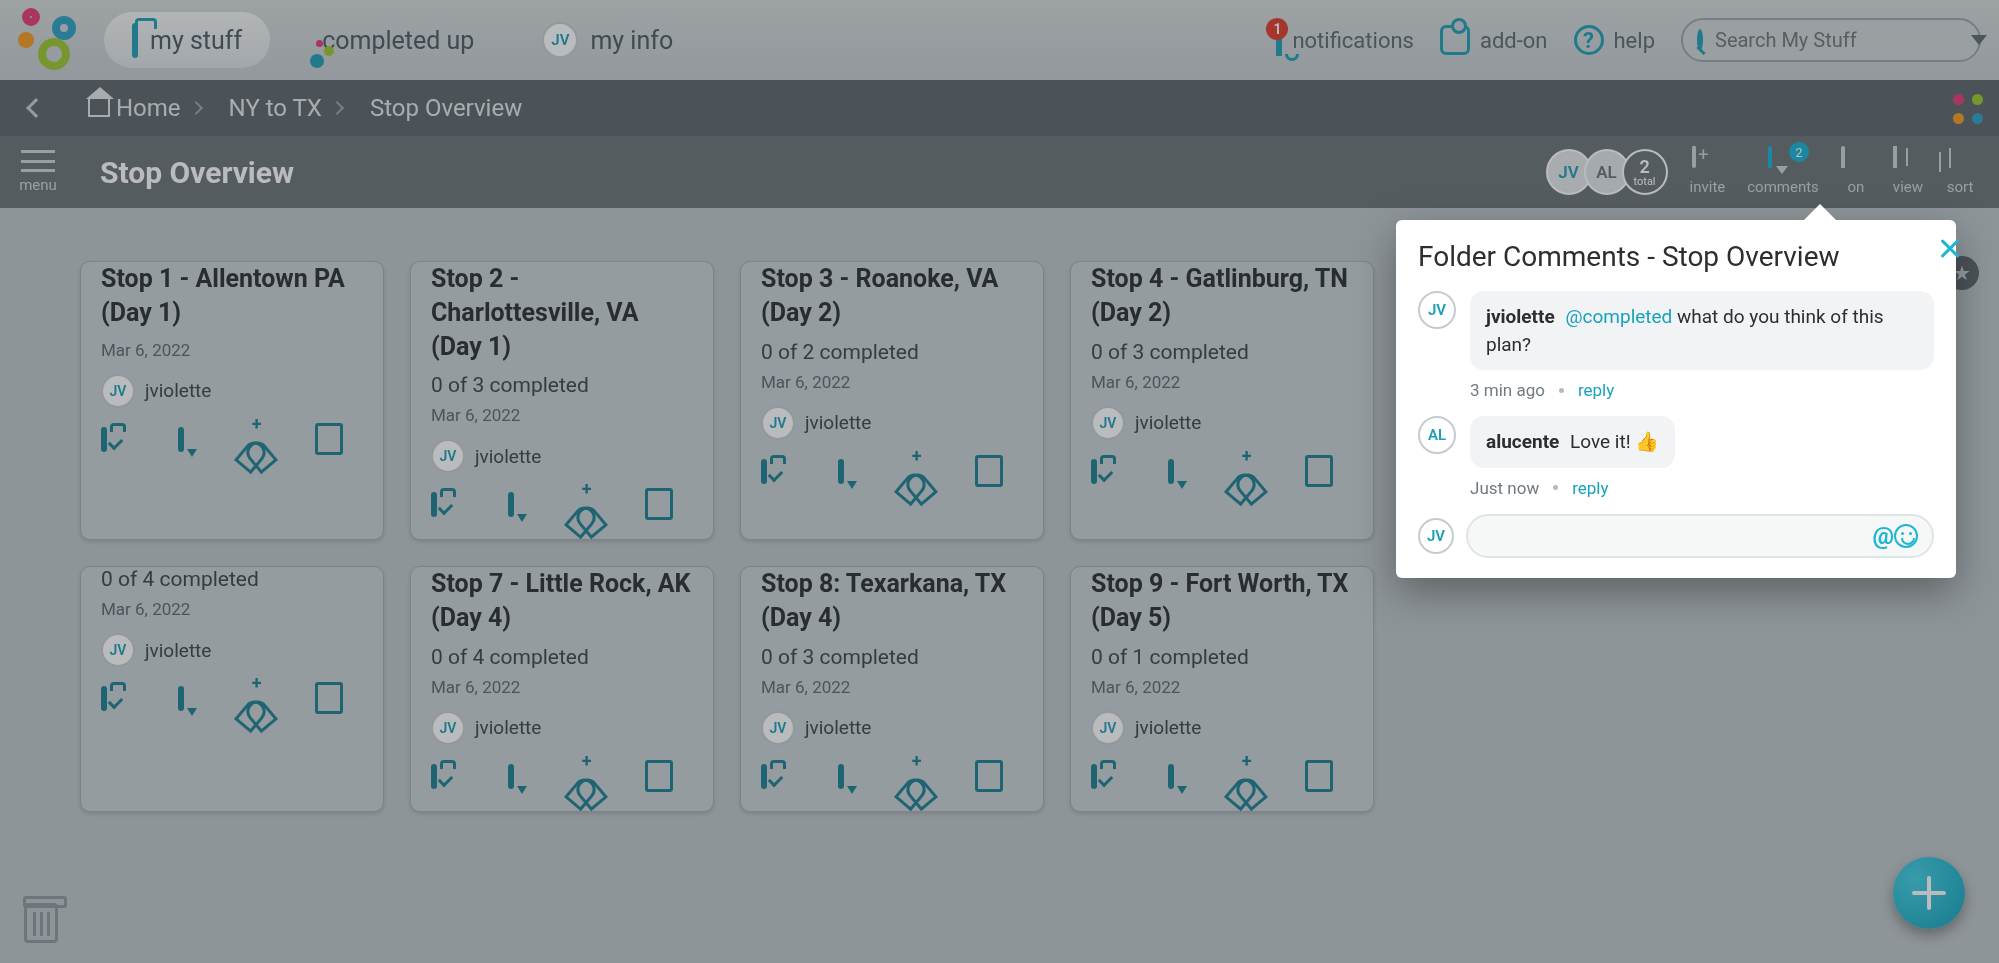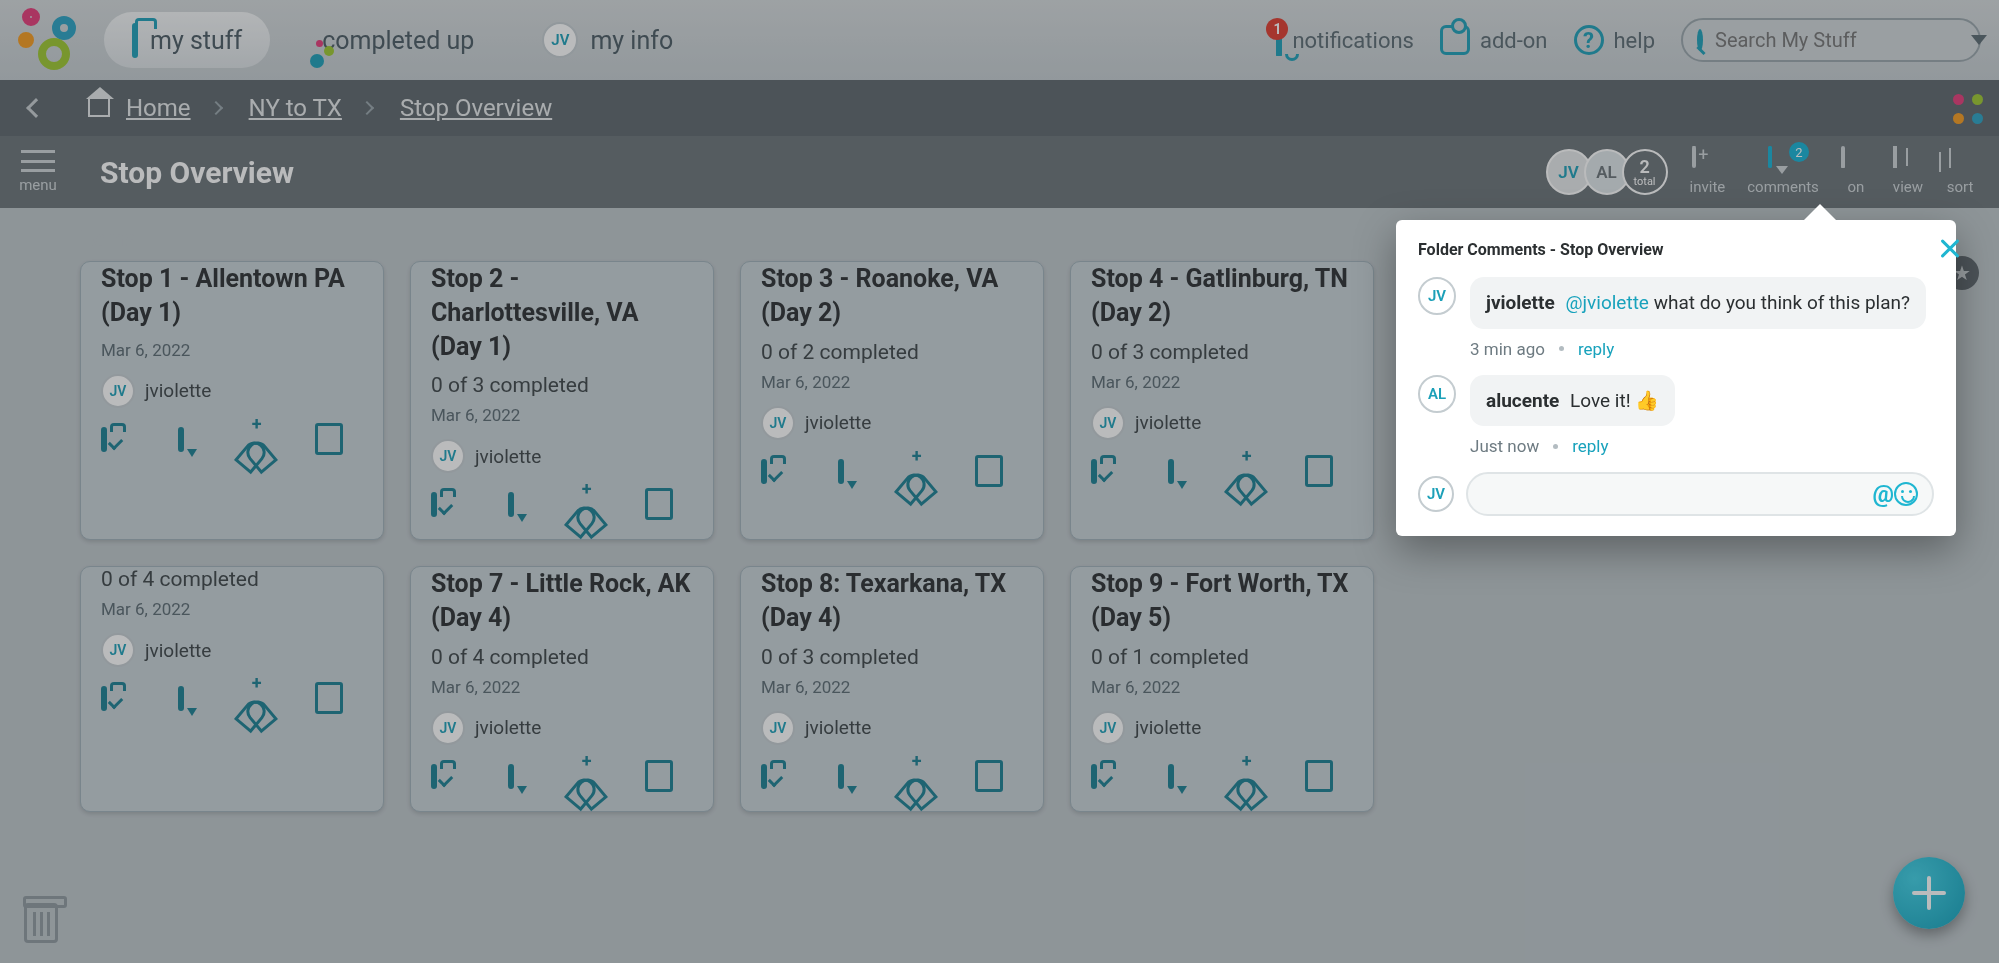--- a/index.html
+++ b/index.html
@@ -55,21 +55,21 @@
   .search-wrap{display:flex;align-items:center;width:300px;height:44px;border:2px solid #9aa6ac;border-radius:22px;padding:0 14px;background:#d0d6d9;}
   .search-wrap .mag{width:22px;height:22px;border:3px solid #1ca0b8;border-radius:50%;position:relative;margin-right:10px;}
   .search-wrap .mag::after{content:"";position:absolute;width:10px;height:3px;background:#1ca0b8;transform:rotate(45deg);bottom:-4px;right:-6px;}
   .search-wrap input{flex:1;border:none;background:transparent;font-size:20px;color:#5b6a72;outline:none;}
   .search-wrap .dd{width:0;height:0;border-left:8px solid transparent;border-right:8px solid transparent;border-top:10px solid #5b6a72;}
 
   
   .crumb-bar{height:56px;background:#5d666c;display:flex;align-items:center;padding:0 16px;color:#e6e9ea;font-size:24px;position:relative;}
   .crumb-bar .back{width:40px;height:40px;display:flex;align-items:center;justify-content:center;margin-right:18px;cursor:pointer;}
   .chev{width:14px;height:14px;border-left:3px solid #c9cfd2;border-bottom:3px solid #c9cfd2;transform:rotate(45deg);}
-  .crumb{display:flex;align-items:center;gap:10px;padding:0 14px;cursor:pointer;text-decoration:underline;}
+  .crumb{display:flex;align-items:center;padding:0 14px;cursor:pointer;}
   .crumb .sep{width:10px;height:10px;border-right:2px solid #9aa6ac;border-top:2px solid #9aa6ac;transform:rotate(45deg);margin-left:10px;}
   .home-ic{width:22px;height:18px;border:2px solid #e6e9ea;border-top:none;position:relative;margin-right:6px;}
   .home-ic::before{content:"";position:absolute;top:-12px;left:-4px;width:0;height:0;border-left:14px solid transparent;border-right:14px solid transparent;border-bottom:12px solid #e6e9ea;}
   .dots4{position:absolute;right:16px;top:14px;width:30px;height:30px;cursor:pointer;}
   .dots4 .d{position:absolute;width:11px;height:11px;border-radius:50%;}
   .dots4 .a{background:#e63b7a;top:0;left:0;}
   .dots4 .b{background:#9ec92f;top:0;right:0;}
   .dots4 .c{background:#f79b1e;bottom:0;left:0;}
   .dots4 .e{background:#2aa3c4;bottom:0;right:0;}
 
@@ -129,21 +129,21 @@
   .heart .plus{position:absolute;right:-6px;bottom:-4px;font-size:18px;color:#1a7f93;font-weight:700;}
   .copy-ic{width:24px;height:28px;border:3px solid #1a7f93;border-radius:3px;position:relative;}
   .copy-ic::before{content:"";position:absolute;top:-7px;right:-7px;width:22px;height:26px;border:3px solid #1a7f93;border-radius:3px;background:#c7d1d6;}
 
   
   .dim{position:absolute;inset:0;background:rgba(40,45,48,.32);}
 
   
   .popup{position:absolute;top:220px;left:1396px;width:560px;background:#fff;border-radius:6px;box-shadow:0 14px 40px rgba(0,0,0,.35);padding:20px 22px;}
   .popup::before{content:"";position:absolute;top:-16px;right:120px;width:0;height:0;border-left:16px solid transparent;border-right:16px solid transparent;border-bottom:16px solid #fff;}
-  .popup h4{margin:0 0 18px 0;font-size:16px;font-weight:700;color:#2b2f31;}
+  .popup h4{margin:0 0 18px 0;font-size:28px;font-weight:400;color:#2b2f31;}
   .popup .close{position:absolute;top:16px;right:18px;cursor:pointer;}
   .close .x{width:24px;height:24px;position:relative;}
   .close .x::before,.close .x::after{content:"";position:absolute;top:11px;left:0;width:24px;height:3px;background:#1fb6d1;border-radius:2px;}
   .close .x::before{transform:rotate(45deg);}
   .close .x::after{transform:rotate(-45deg);}
   .c-row{display:flex;gap:14px;margin-bottom:10px;}
   .c-row .avatar-sm{flex:0 0 38px;height:38px;}
   .c-bubble{background:#f1f3f4;border-radius:14px;padding:12px 16px;font-size:19px;color:#2b2f31;line-height:1.45;}
   .c-bubble .u{font-weight:700;margin-right:6px;}
   .c-bubble .mention{color:#18a2bc;}
@@ -412,21 +412,21 @@
 <div class="dim"></div>
 
 <div class="popup">
   <h4>Folder Comments - Stop Overview</h4>
   <div class="close"><span class="x"></span></div>
   <div id="comments-list">
       <div class="c-row">
         <span class="avatar-sm">JV</span>
     <div class="c-bubble">
       <span class="u">jviolette</span>
-      <span class="mention">@jviolette</span>
+      <span class="mention">@completed</span>
       <span> what do you think of this plan?</span>
     </div>
       </div>
       <div class="c-meta">
         <span>3 min ago</span>
         <span class="dot"></span>
         <span class="reply">reply</span>
       </div>
       <div class="c-row">
         <span class="avatar-sm">AL</span>

